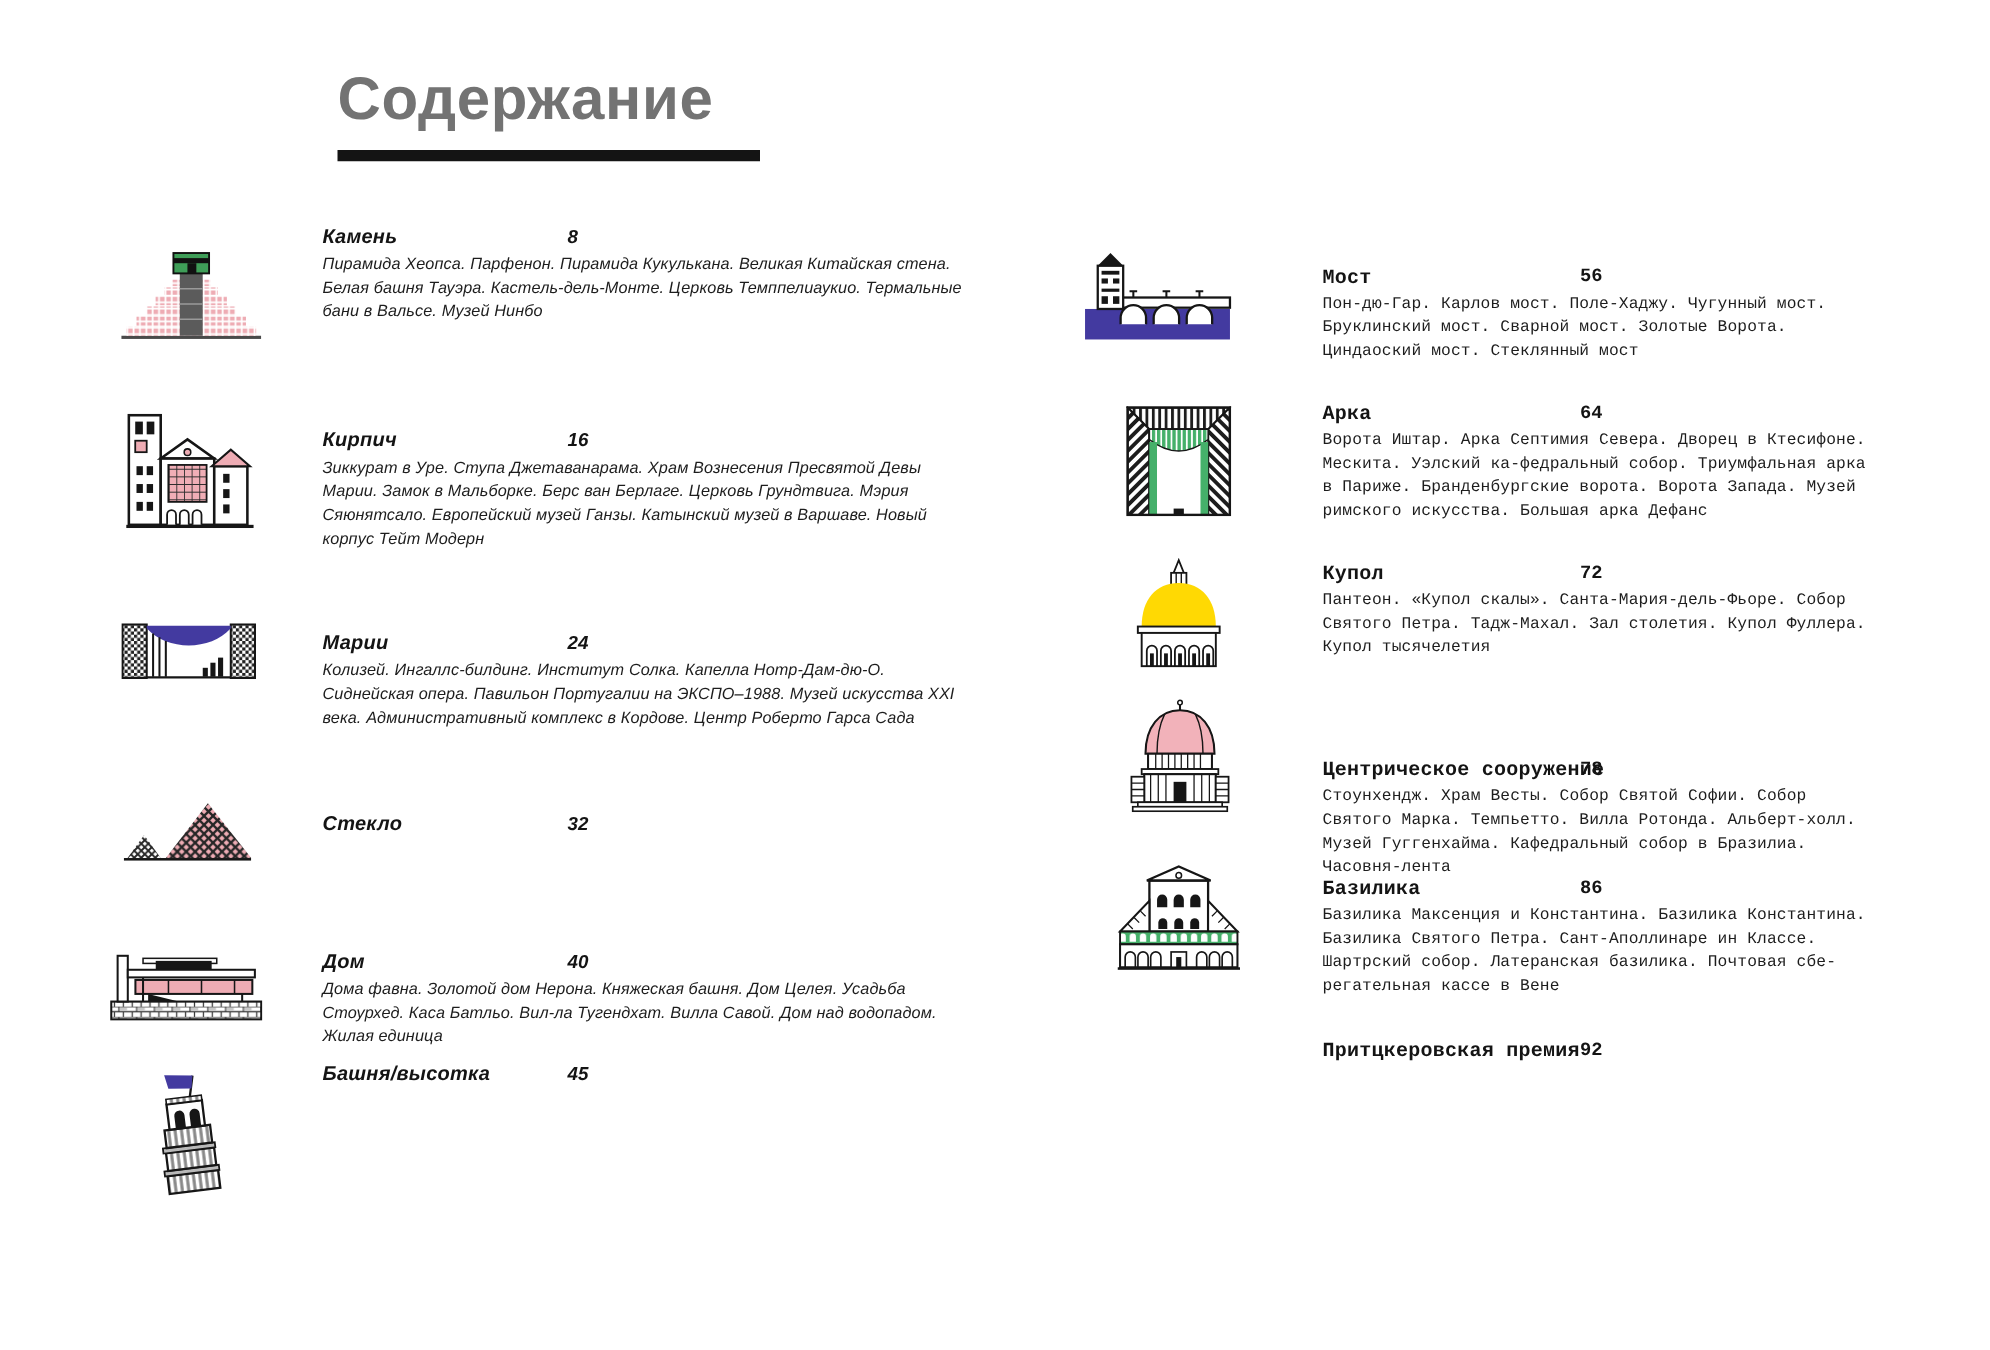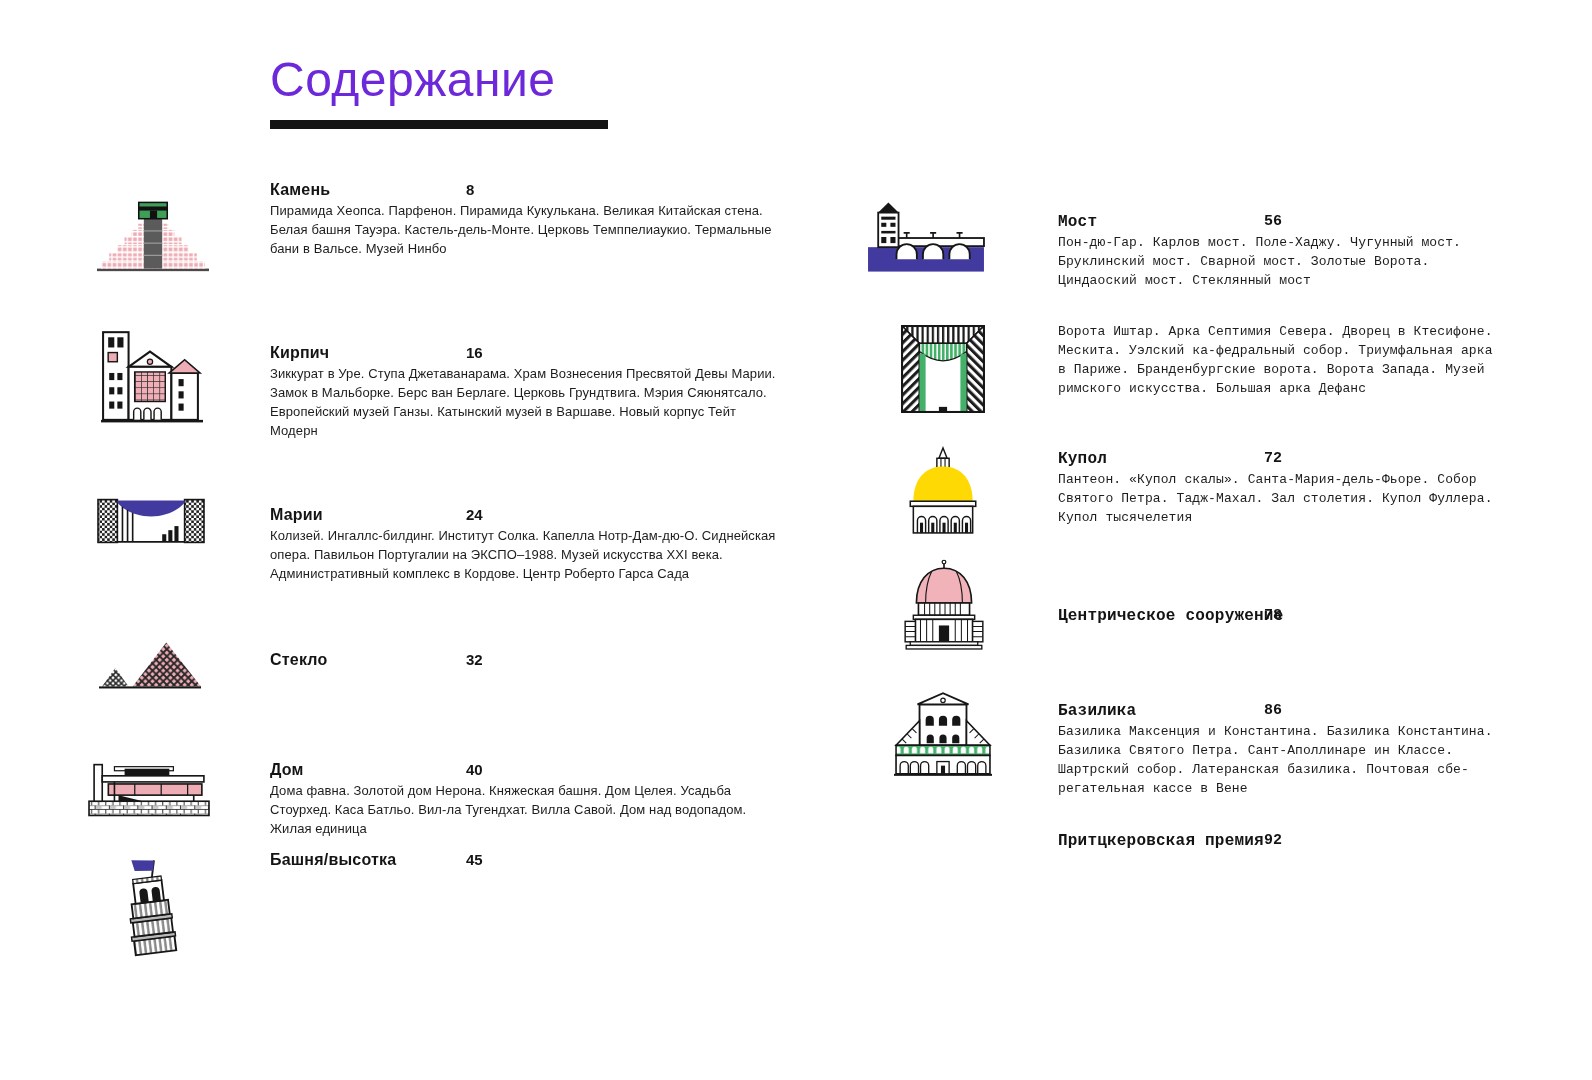--- a/index.html
+++ b/index.html
@@ -3,27 +3,27 @@
 <meta charset="utf-8">
 <style>
   * { margin:0; padding:0; box-sizing:border-box; }
   html,body { background:#fff; }
   .page {
     position:relative; width:1592px; height:1080px; background:#ffffff;
     font-family:"Liberation Sans", sans-serif; color:#161616; overflow:hidden;
   }
   .page-title {
     position:absolute; left:270px; top:52px;
-    font-size:48px; font-weight:400; letter-spacing:0.5px; color:#6d28d9;
+    font-size:48px; font-weight:700; letter-spacing:0.5px; color:#737373;
   }
   .title-underline {
     position:absolute; left:270px; top:120px; width:338px; height:9px; background:#141414;
   }
   .entry { position:absolute; }
-  .col-left  .entry { left:270px;  width:516px; }
+  .col-left  .entry { left:258px;  width:516px;font-style:italic; }
   .col-right .entry { left:1058px; width:436px;font-family:Liberation Mono, monospace; }
   .entry-head { position:relative; height:20px; }
   .entry-title {
     font-size:16px; font-weight:700; letter-spacing:0.2px; white-space:nowrap; color:#141414;
   }
   .entry-page {
     position:absolute; top:0; font-size:15px; font-weight:700; color:#141414;
   }
   .col-left  .entry-page { left:196px; }
   .col-right .entry-page { left:206px; }
@@ -373,36 +373,41 @@
 
     <div class="entry" style="top:213px">
       <div class="entry-head">
         <span class="entry-title">Мост</span>
         <span class="entry-page">56</span>
       </div>
       <p class="entry-desc">Пон-дю-Гар. Карлов мост. Поле-Хаджу. Чугунный мост. Бруклинский мост. Сварной мост. Золотые Ворота. Циндаоский мост. Стеклянный мост</p>
     </div>
 
     <div class="entry" style="top:322px">
+      <div class="entry-head">
+        <span class="entry-title">Арка</span>
+        <span class="entry-page">64</span>
+      </div>
       <p class="entry-desc">Ворота Иштар. Арка Септимия Севера. Дворец в Ктесифоне. Мескита. Уэлский ка-федральный собор. Триумфальная арка в Париже. Бранденбургские ворота. Ворота Запада. Музей римского искусства. Большая арка Дефанс</p>
     </div>
 
     <div class="entry" style="top:450px">
       <div class="entry-head">
         <span class="entry-title">Купол</span>
         <span class="entry-page">72</span>
       </div>
       <p class="entry-desc">Пантеон. «Купол скалы». Санта-Мария-дель-Фьоре. Собор Святого Петра. Тадж-Махал. Зал столетия. Купол Фуллера. Купол тысячелетия</p>
     </div>
 
     <div class="entry" style="top:607px">
       <div class="entry-head">
         <span class="entry-title">Центрическое сооружение</span>
         <span class="entry-page">78</span>
       </div>
+      <p class="entry-desc">Стоунхендж. Храм Весты. Собор Святой Софии. Собор Святого Марка. Темпьетто. Вилла Ротонда. Альберт-холл. Музей Гуггенхайма. Кафедральный  собор в Бразилиа. Часовня-лента</p>
     </div>
 
     <div class="entry" style="top:702px">
       <div class="entry-head">
         <span class="entry-title">Базилика</span>
         <span class="entry-page">86</span>
       </div>
       <p class="entry-desc">Базилика  Максенция и Константина. Базилика Константина. Базилика Святого Петра. Сант-Аполлинаре ин Классе. Шартрский собор. Латеранская базилика. Почтовая  сбе-регательная кассе в Вене</p>
     </div>
 

